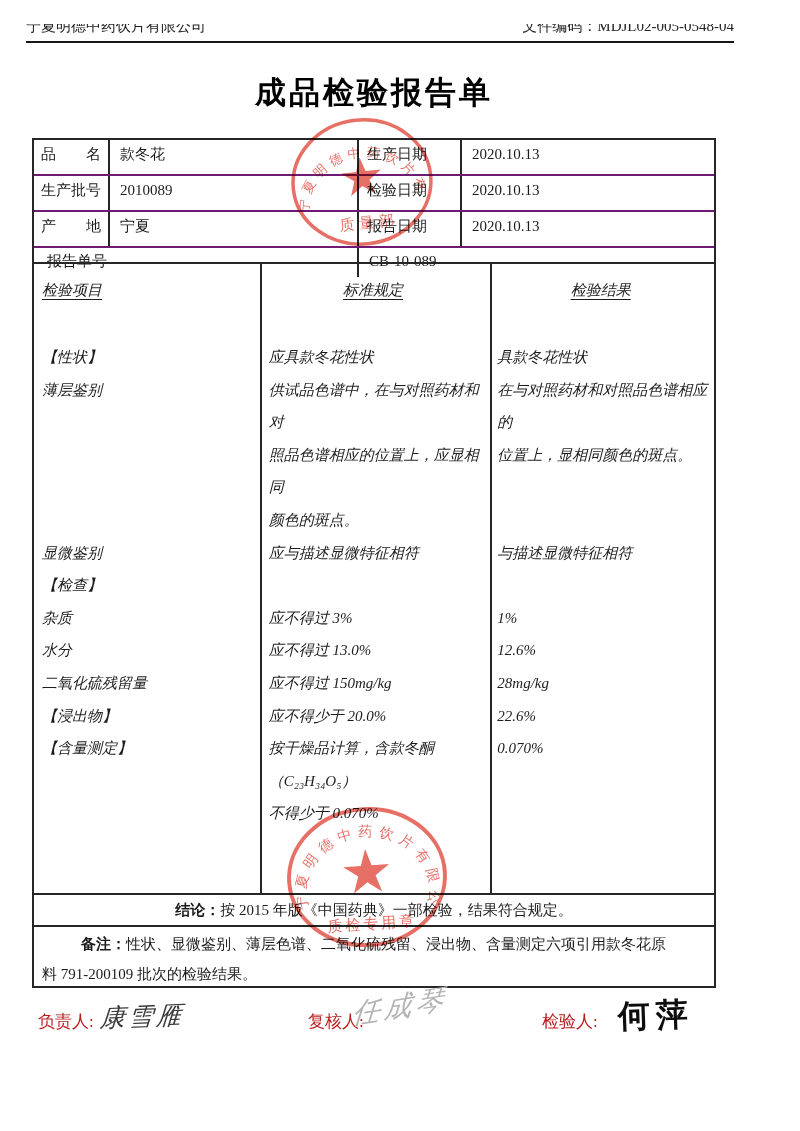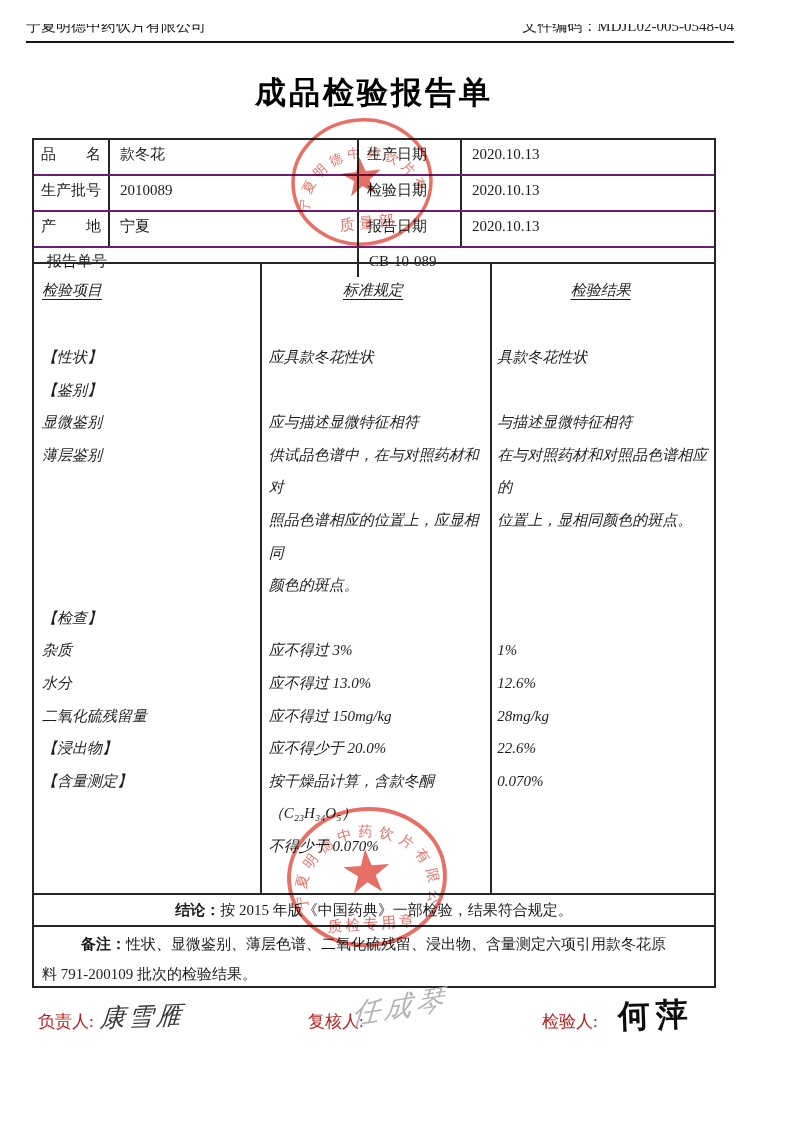--- a/index.html
+++ b/index.html
@@ -109,36 +109,35 @@
         <div class="tc2">标准规定</div>
         <div class="tc3">检验结果</div>
       </div>
 
       <div class="trow">
         <div class="tc1">【性状】</div>
         <div class="tc2">应具款冬花性状</div>
         <div class="tc3">具款冬花性状</div>
       </div>
       <div class="trow">
-        <div class="tc1">【鉴别】</div>
         <div class="tc2"></div>
         <div class="tc3"></div>
-      </div>
-      <div class="trow">
-        <div class="tc1">显微鉴别</div>
-        <div class="tc2">应与描述显微特征相符</div>
-        <div class="tc3">与描述显微特征相符</div>
       </div>
       <div class="trow">
         <div class="tc1">薄层鉴别</div>
         <div class="tc2">供试品色谱中，在与对照药材和对
 照品色谱相应的位置上，应显相同
 颜色的斑点。</div>
         <div class="tc3">在与对照药材和对照品色谱相应的
 位置上，显相同颜色的斑点。</div>
+      </div>
+      <div class="trow">
+        <div class="tc1">显微鉴别</div>
+        <div class="tc2">应与描述显微特征相符</div>
+        <div class="tc3">与描述显微特征相符</div>
       </div>
       <div class="trow">
         <div class="tc1">【检查】</div>
         <div class="tc2"></div>
         <div class="tc3"></div>
       </div>
       <div class="trow">
         <div class="tc1">杂质</div>
         <div class="tc2">应不得过 3%</div>
         <div class="tc3">1%</div>

